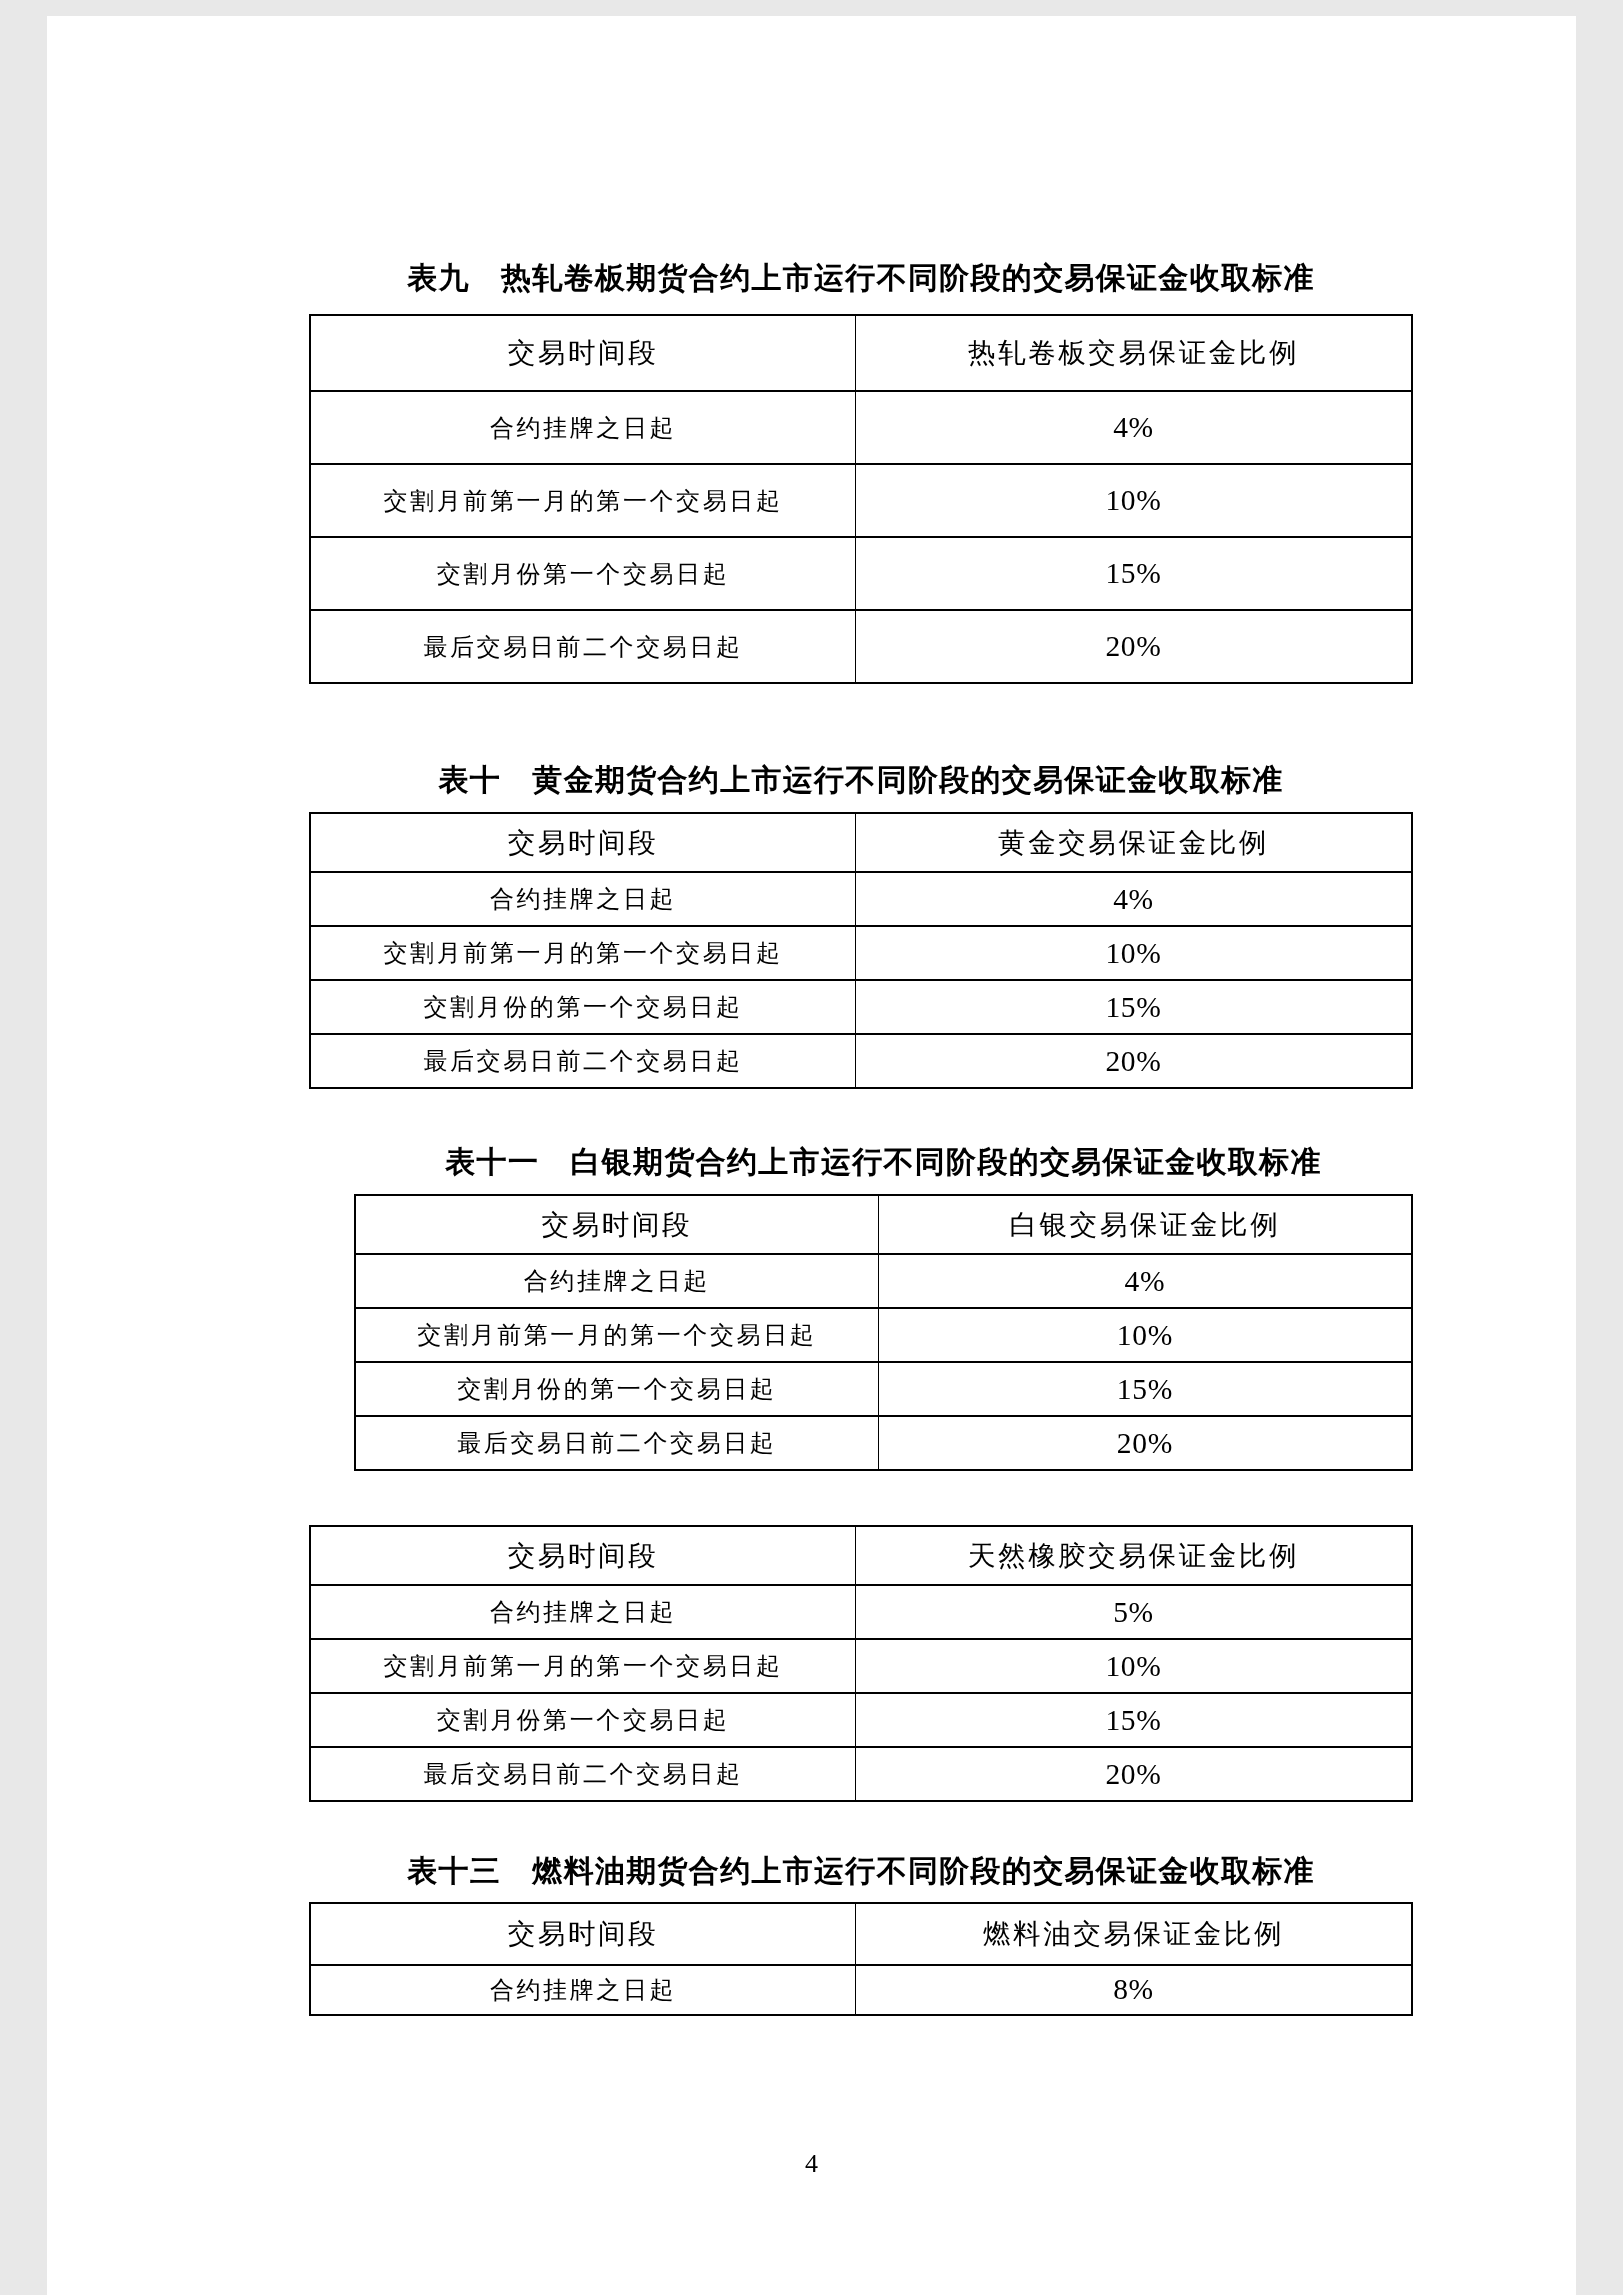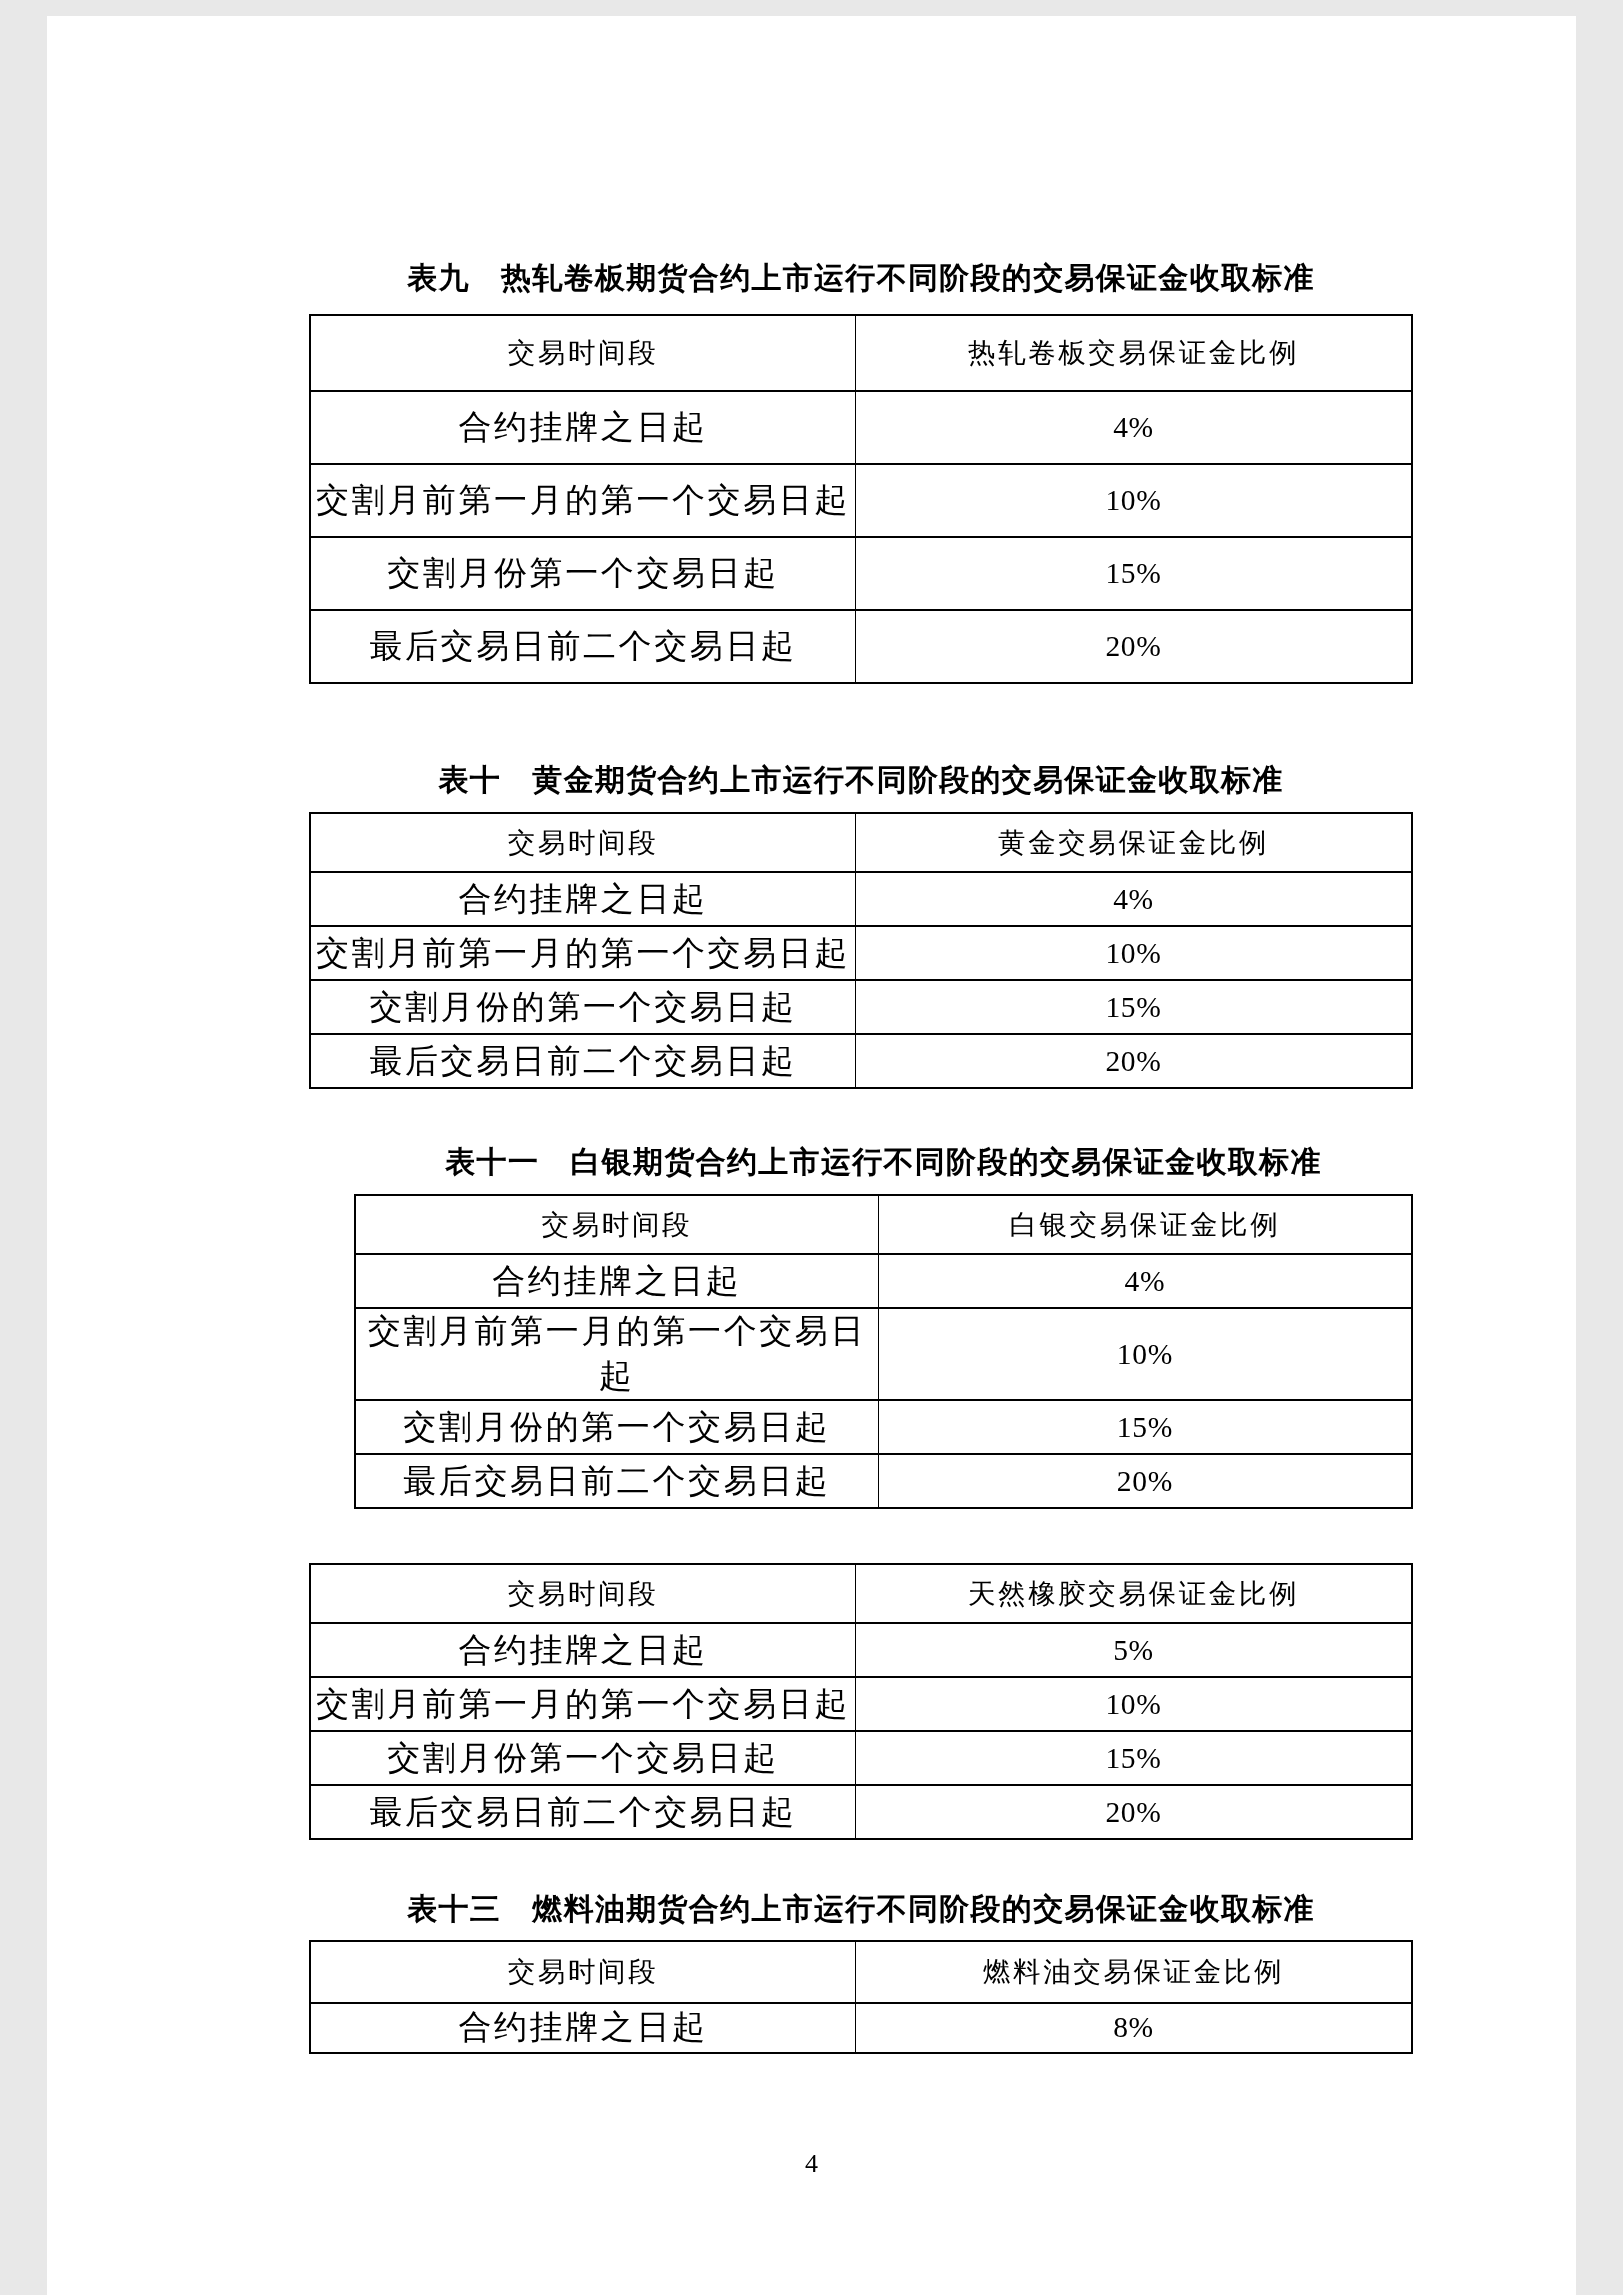--- a/index.html
+++ b/index.html
@@ -52,21 +52,21 @@
     border-left:1.3px solid #000000;
     border-right:1.3px solid #000000;
     text-align:center;
     vertical-align:middle;
     font-weight:400;
   }
   .margin-table col.c1 { width:49.5%; }
   .margin-table col.c2 { width:50.5%; }
 
   .margin-table th { font-size:27.5px; letter-spacing:2.6px; }
-  .margin-table td.cell-period { font-size:33px; letter-spacing:2.6px; }
+  .margin-table td.cell-period { font-size:24px; letter-spacing:2.6px; }
   .margin-table td.cell-ratio  { font-size:29.5px; letter-spacing:0.7px; }
 
   .t-tall  th { height:76px; }
   .t-tall  td { height:73px; }
   .t-short th { height:59px; }
   .t-short td { height:54px; }
   .t-last  th { height:62px; }
   .t-last  td { height:50px; }
 
   .page-number {

